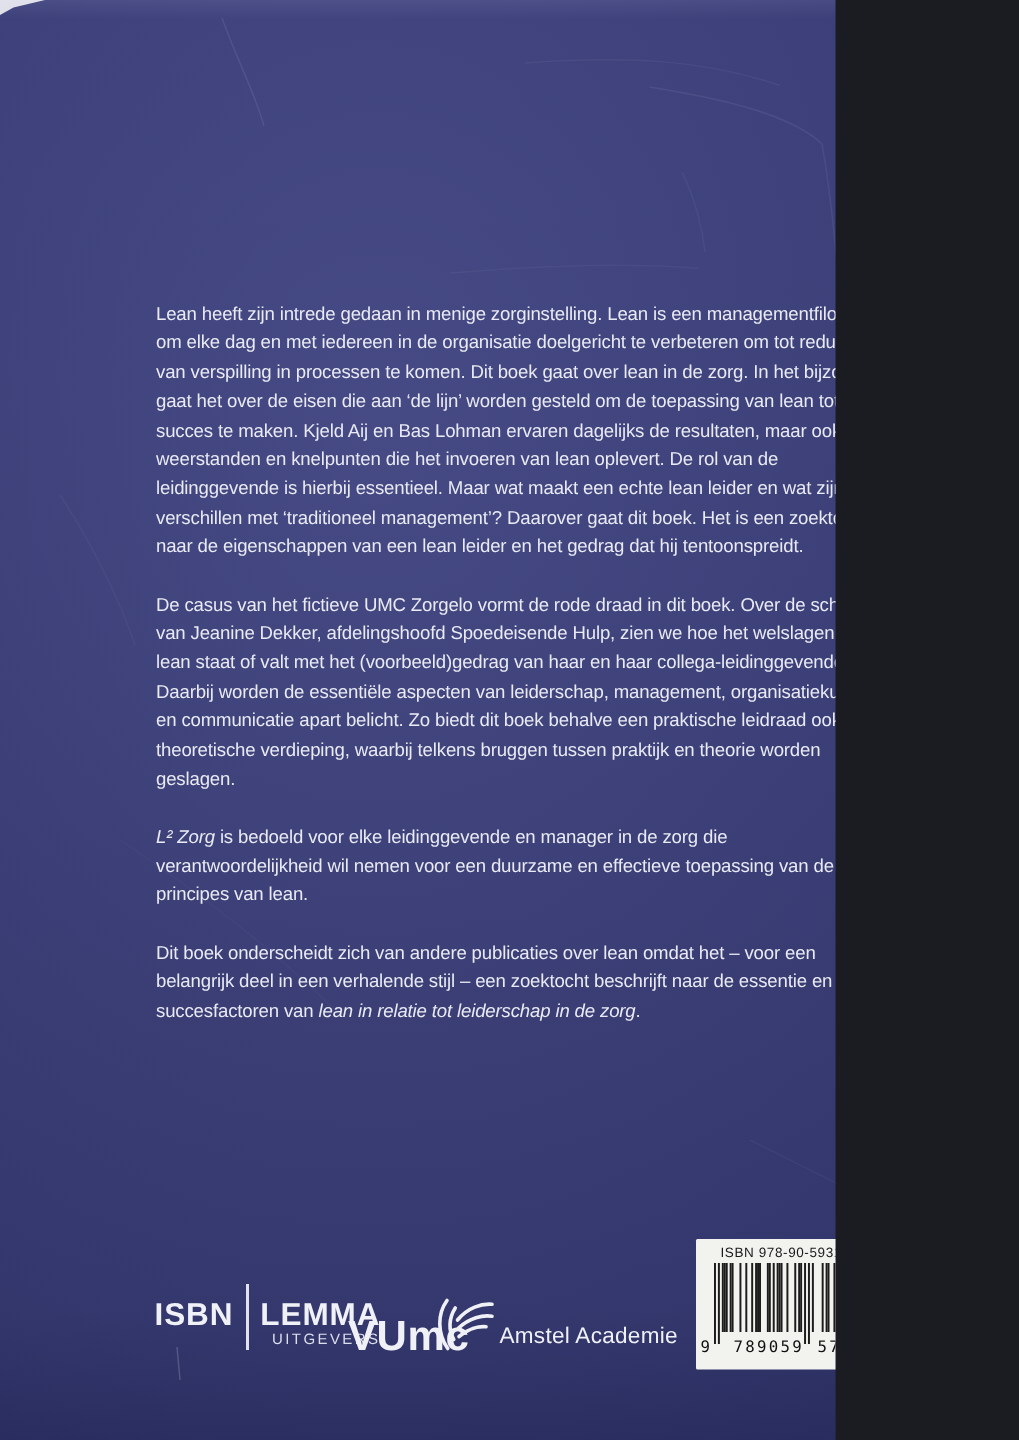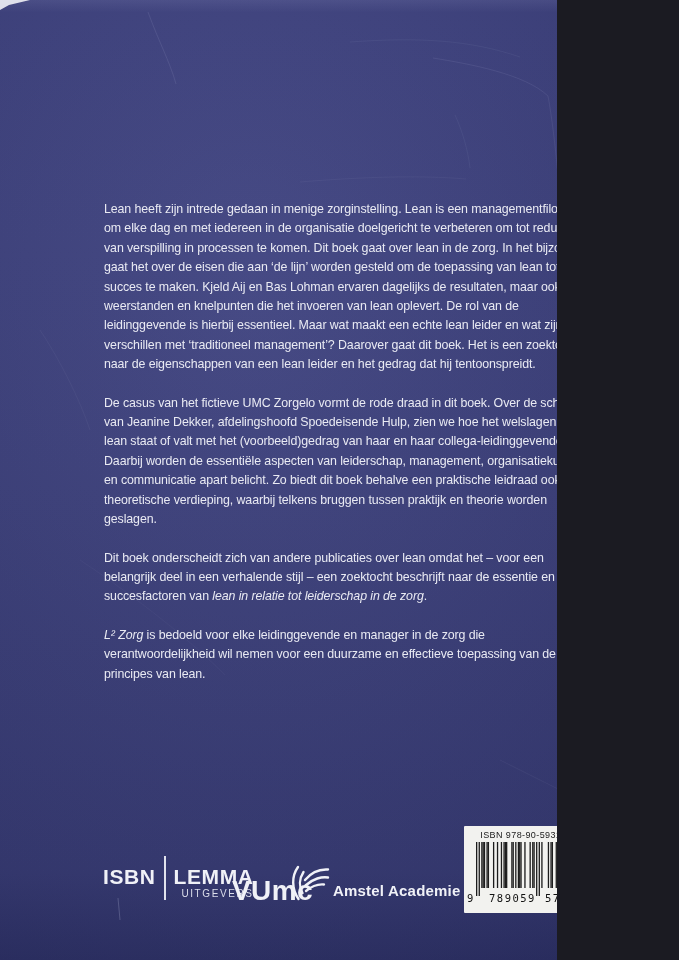--- a/index.html
+++ b/index.html
@@ -19,38 +19,38 @@
   .boom-lemma{position:absolute;left:103px;top:866px;display:flex;color:#f0f1f7;}
   .boom{font-size:21px;font-weight:bold;letter-spacing:0.6px;line-height:1;}
   .bl-divider{width:2px;background:rgba(240,241,247,0.92);height:44px;margin:-10px 8px 0 8px;}
   .bl-col{display:flex;flex-direction:column;align-items:flex-end;}
   .lemma{font-size:21px;font-weight:bold;letter-spacing:0.6px;line-height:1;}
   .uitgevers{font-size:10px;letter-spacing:1.6px;margin-top:2px;color:#dcdeeb;line-height:1;}
   
   .vumc-group{position:absolute;left:232px;top:862px;height:44px;width:230px;color:#f0f1f7;}
   .vumc-text{position:absolute;left:0;top:15px;font-size:28px;font-weight:bold;letter-spacing:0.4px;line-height:1;}
   .wing{position:absolute;left:56px;top:2px;}
-  .amstel{position:absolute;left:101px;top:21px;font-size:15px;font-weight:bold;letter-spacing:0.2px;line-height:1;}
+  .amstel{position:absolute;left:101px;top:21px;font-size:15px;font-weight:normal;letter-spacing:0.2px;line-height:1;}
   
   .barcode-box{position:absolute;left:464px;top:826px;width:142px;height:87px;background:#f2f2ef;border-radius:1px;}
   .isbn{position:absolute;top:4px;left:0;width:100%;text-align:center;font-size:9px;letter-spacing:0.4px;color:#1a1a1a;}
   .bars{position:absolute;left:12px;top:16px;width:124px;height:54px;}
   .bc-digit{position:absolute;top:67px;font-family:"DejaVu Sans Mono",monospace;font-size:10.5px;letter-spacing:1.5px;color:#111;line-height:1;}
   .bc-d1{left:3px}.bc-d2{left:25px}.bc-d3{left:81px}
 </style>
 </head>
 <body>
 
 <div class="cover">
 
   <div class="body-text">
       <p><span>Lean heeft zijn intrede gedaan in menige zorginstelling. Lean is een managementfilosofie om elke dag en met iedereen in de organisatie doelgericht te verbeteren om tot reductie van verspilling in processen te komen. Dit boek gaat over lean in de zorg. In het bijzonder gaat het over de eisen die aan ‘de lijn’ worden gesteld om de toepassing van lean tot een succes te maken. Kjeld Aij en Bas Lohman ervaren dagelijks de resultaten, maar ook de weerstanden en knelpunten die het invoeren van lean oplevert. De rol van de leidinggevende is hierbij essentieel. Maar wat maakt een echte lean leider en wat zijn de verschillen met ‘traditioneel management’? Daarover gaat dit boek. Het is een zoektocht naar de eigenschappen van een lean leider en het gedrag dat hij tentoonspreidt.</span></p>
       <p><span>De casus van het fictieve UMC Zorgelo vormt de rode draad in dit boek. Over de schouder van Jeanine Dekker, afdelingshoofd Spoedeisende Hulp, zien we hoe het welslagen van lean staat of valt met het (voorbeeld)gedrag van haar en haar collega-leidinggevenden. Daarbij worden de essentiële aspecten van leiderschap, management, organisatiekunde en communicatie apart belicht. Zo biedt dit boek behalve een praktische leidraad ook theoretische verdieping, waarbij telkens bruggen tussen praktijk en theorie worden geslagen.</span></p>
+      <p><em>L² Zorg</em><span> is bedoeld voor elke leidinggevende en manager in de zorg die verantwoordelijkheid wil nemen voor een duurzame en effectieve toepassing van de principes van lean.</span></p>
       <p><span>Dit boek onderscheidt zich van andere publicaties over lean omdat het – voor een belangrijk deel in een verhalende stijl – een zoektocht beschrijft naar de essentie en succesfactoren van </span><em>lean in relatie tot leiderschap in de zorg</em><span>.</span></p>
-      <p><em>L² Zorg</em><span> is bedoeld voor elke leidinggevende en manager in de zorg die verantwoordelijkheid wil nemen voor een duurzame en effectieve toepassing van de principes van lean.</span></p>
     </div>
 
   <div class="boom-lemma">
     <span class="boom">ISBN</span>
     <span class="bl-divider"></span>
     <span class="bl-col">
       <span class="lemma">LEMMA</span>
       <span class="uitgevers">UITGEVERS</span>
     </span>
   </div>

